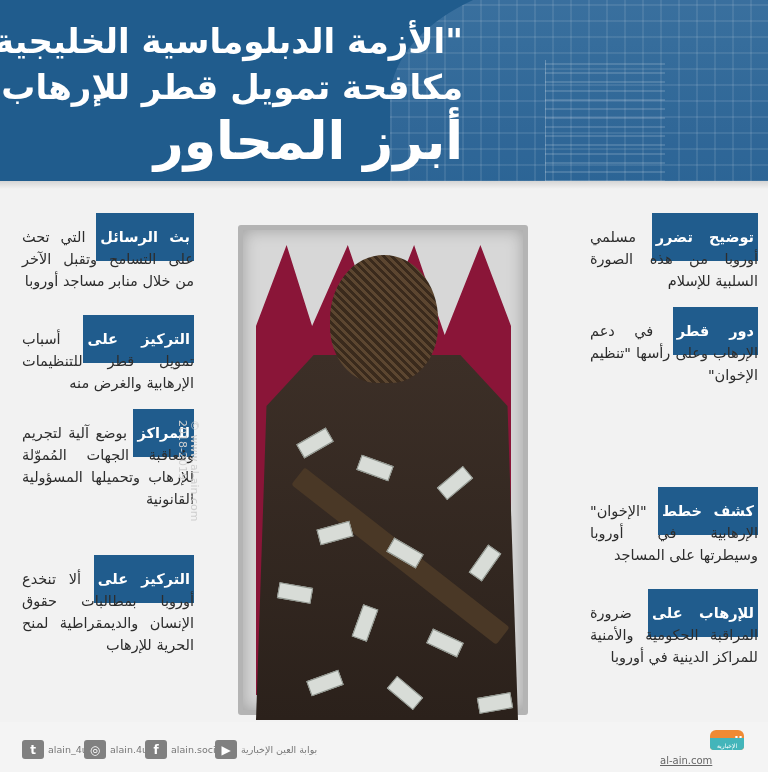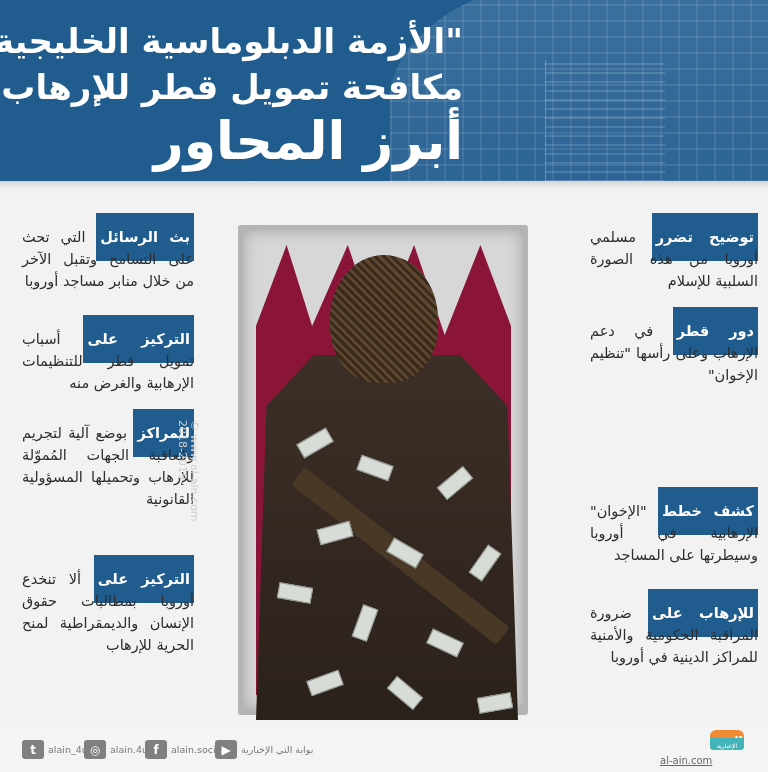--- a/index.html
+++ b/index.html
@@ -188,21 +188,21 @@
   <div class="social" style="left:84px;">
     <span class="sicon">◎</span>
     <span>alain.4u</span>
   </div>
   <div class="social" style="left:145px;">
     <span class="sicon">f</span>
     <span>alain.social</span>
   </div>
   <div class="social" style="left:215px;">
     <span class="sicon">▶</span>
-    <span>بوابة التي الإخبارية</span>
+    <span>بوابة العين الإخبارية</span>
   </div>
   <div class="site" style="top:33px;text-decoration:underline;">al-ain.com</div>
 </div>
 <div class="logo">
   <div class="ltext">العين</div>
   <div class="band"></div>
   <div class="stext">الإخبارية</div>
 </div>
 
 </body></html>

